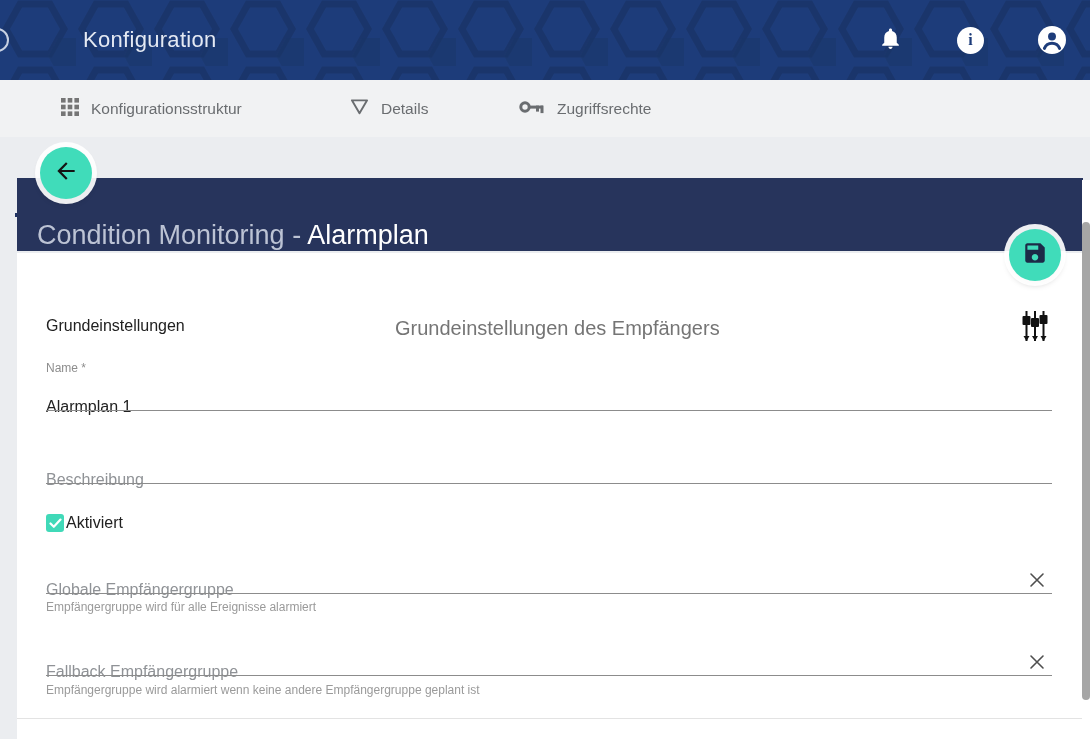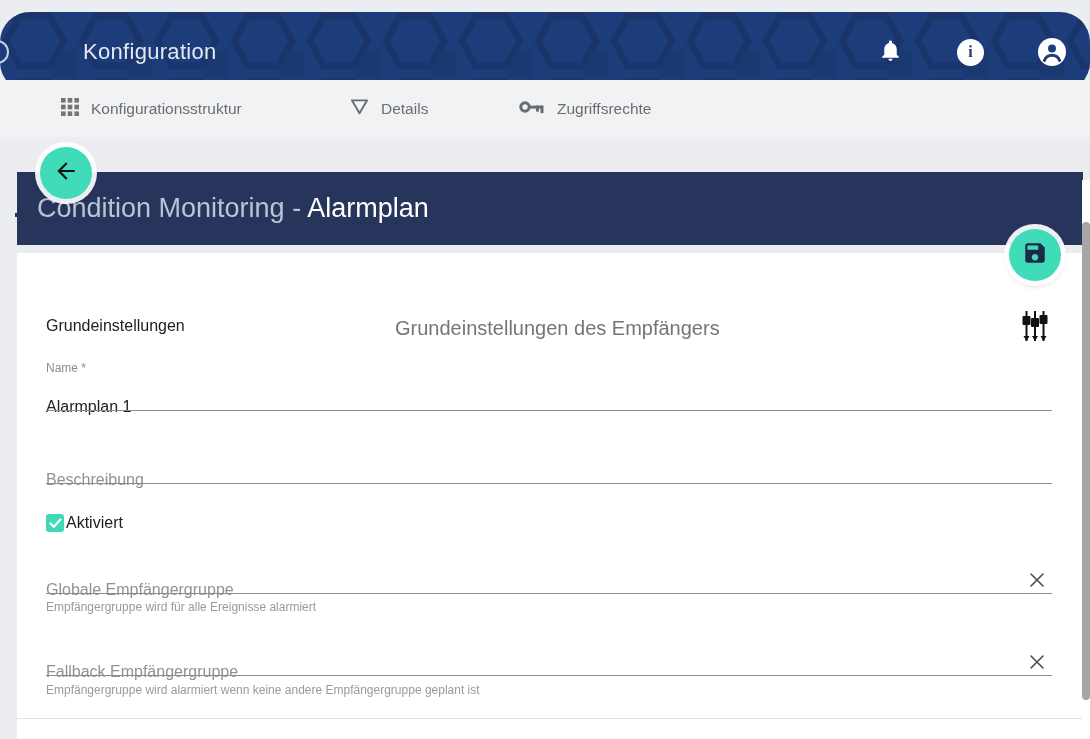--- a/index.html
+++ b/index.html
@@ -1,20 +1,20 @@
 <!DOCTYPE html>
 <html><head>
 <meta charset="utf-8">
 <style>
   * { margin:0; padding:0; box-sizing:border-box; }
   html,body { width:1090px; height:739px; overflow:hidden; }
   body { font-family:"Liberation Sans", sans-serif; background:#ebedf0; position:relative; }
 
   
-  .topbar { position:absolute; left:0; top:12px; width:1090px; height:80px; background:#1d3c7a; overflow:hidden;border-radius:30px; }
+  .topbar { position:absolute; left:0; top:0; width:1090px; height:80px; background:#1d3c7a; overflow:hidden; }
   .hexbg { position:absolute; left:0; top:0; }
   .topbar-title { position:absolute; left:83px; top:0; height:80px; display:flex; align-items:center;
                   color:#e4e9f3; font-size:22px; font-weight:500; letter-spacing:.3px; }
   .partial-circle { position:absolute; left:-15px; top:28px; width:24px; height:24px; border-radius:50%;
                     border:2px solid #c7d0e2; }
   .topbar-actions { position:absolute; right:24px; top:0; height:80px; display:flex; align-items:center; gap:54px; }
   .round-white { width:27px; height:27px; border-radius:50%; background:#ffffff; display:flex;
                  align-items:center; justify-content:center; }
   .info-i { color:#1d3c7a; font-size:16px; font-weight:bold; font-family:"Liberation Serif", serif; }
 
@@ -23,22 +23,22 @@
   .tab { position:absolute; top:0; height:57px; display:flex; align-items:center; gap:12px;
          color:#6a6d70; font-size:15.5px; cursor:pointer; }
   .tab-1 { left:61px; }
   .tab-2 { left:350px; }
   .tab-3 { left:519px;text-align:center; }
   .active-underline { position:absolute; left:15px; top:133px; width:272px; height:4px; background:#1f3263; }
   .corner-grid { position:absolute; right:25px; top:98px; }
 
   
   .card { position:absolute; left:17px; top:253px; width:1066px; height:486px; background:#ffffff; }
-  .banner { position:absolute; left:17px; top:172px; width:1066px; height:73px; background:#27345c;
-            display:flex; align-items:center; }
+  .banner { position:absolute; left:17px; top:178px; width:1066px; height:73px; background:#27345c;
+            display:flex; align-items:flex-end; }
   .banner-title { margin-left:20px; font-size:27px; font-weight:500; white-space:pre; }
   .banner-prefix { color:#bcc3d4; }
   .banner-emph { color:#ffffff; }
 
   .fab { position:absolute; width:52px; height:52px; border-radius:50%; background:#40dcba;
          display:flex; align-items:center; justify-content:center; cursor:pointer;
          box-shadow:0 0 0 5px rgba(255,255,255,.92), 0 3px 7px rgba(0,0,0,.28); }
   .fab-back { left:40px; top:147px; }
   .fab-save { left:1009px; top:229px; }
 

